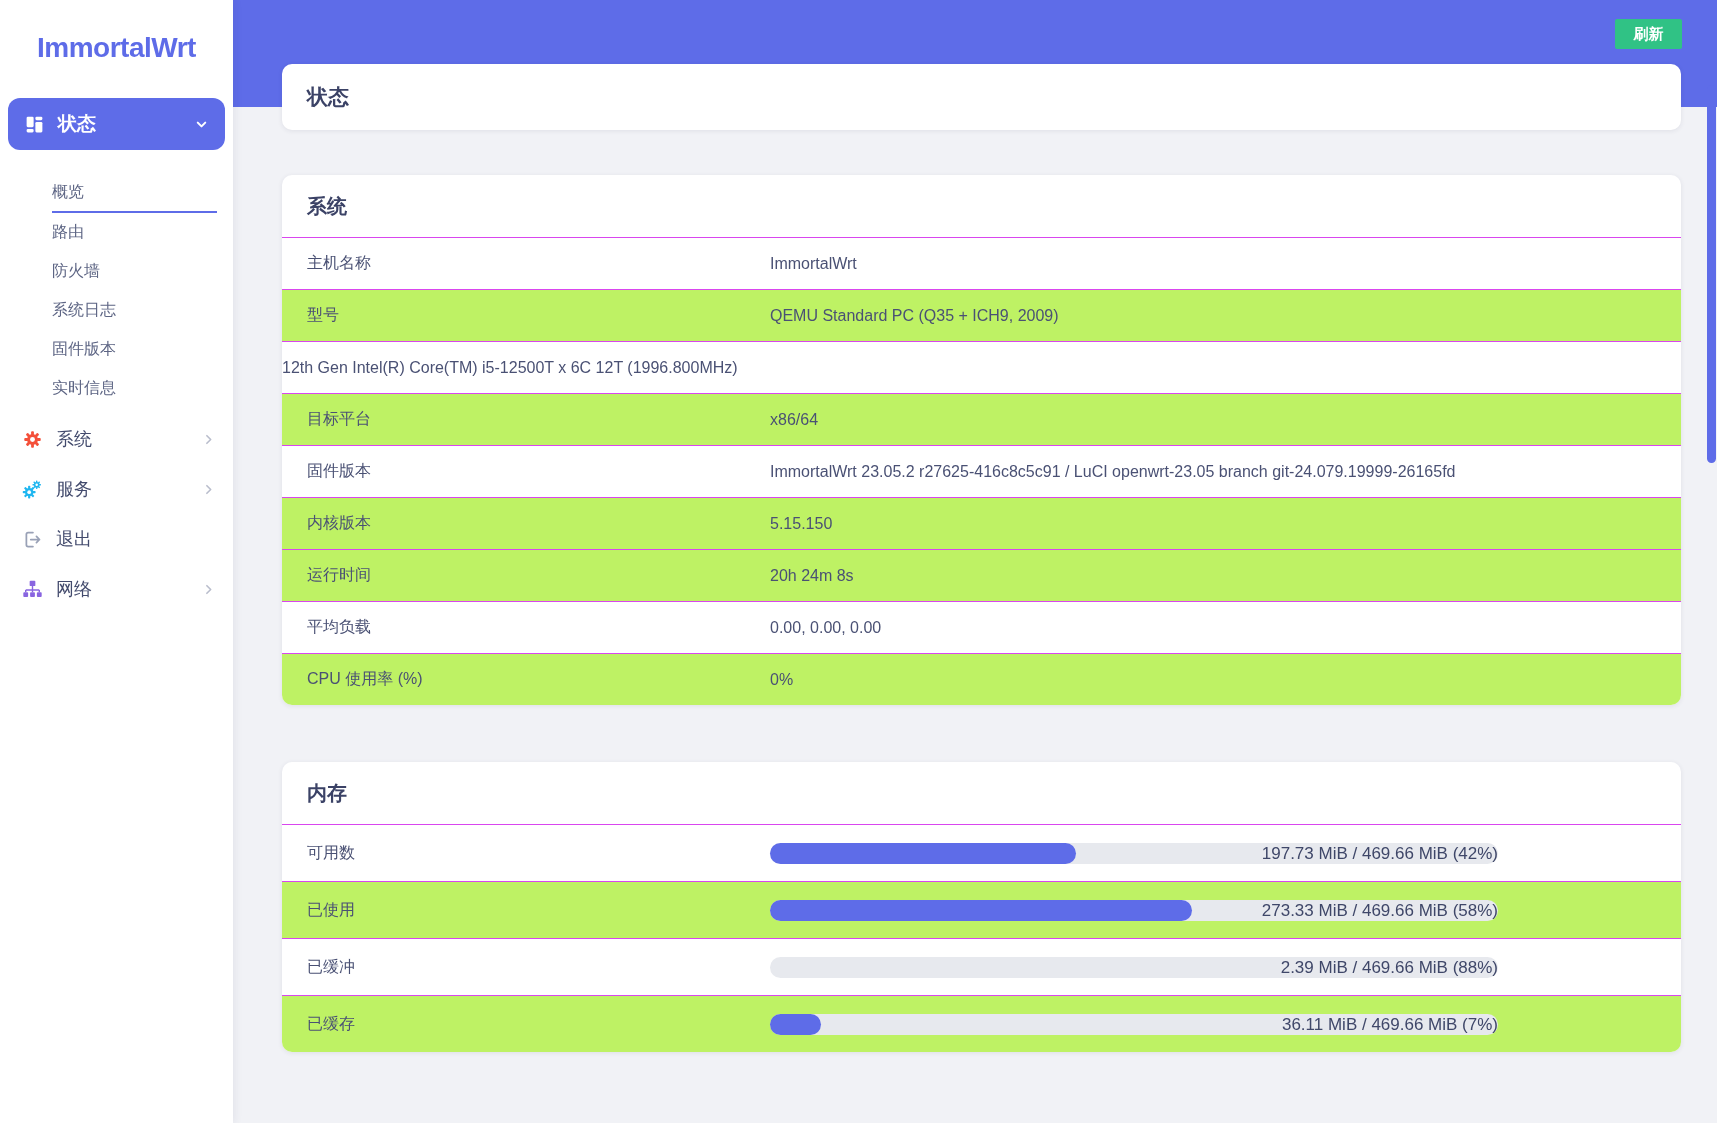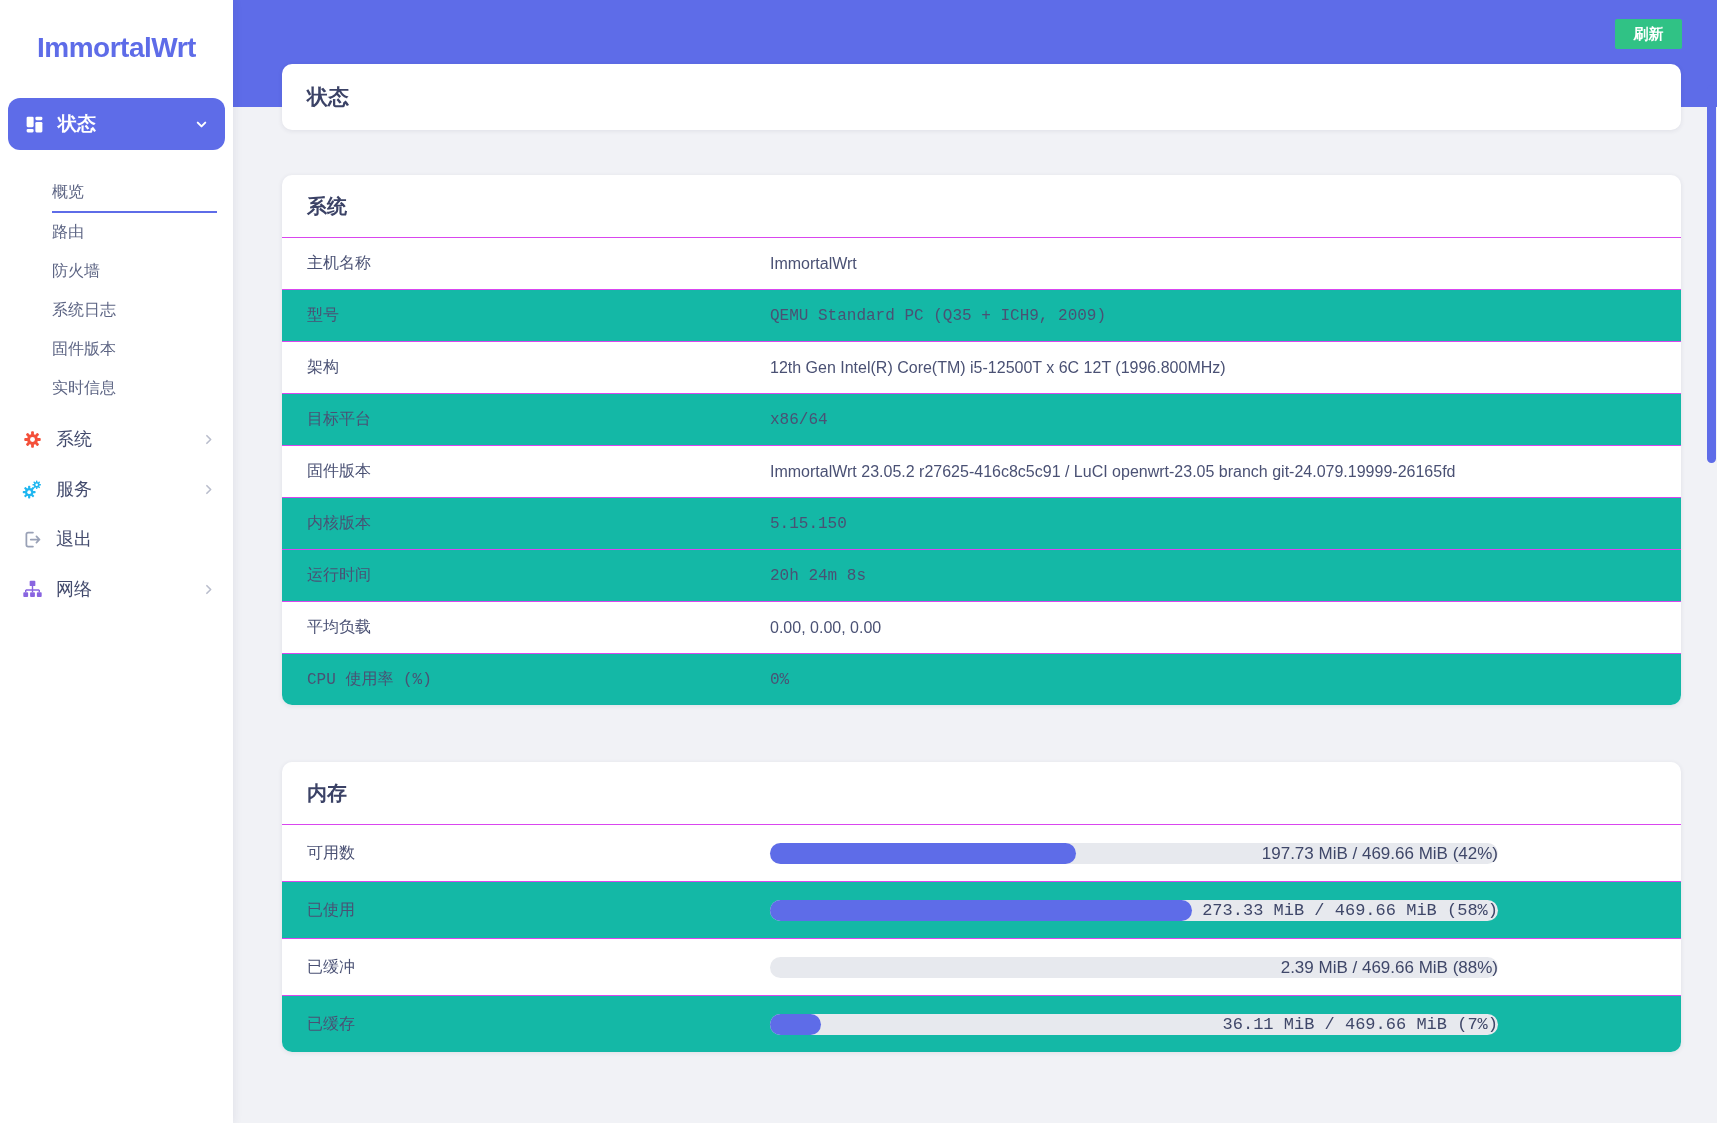--- a/index.html
+++ b/index.html
@@ -57,21 +57,21 @@
   }
   .section-card { margin-bottom:57px; overflow:hidden; }
   .card-header {
     height:62px; display:flex; align-items:center; padding-left:25px;
     font-size:20px; font-weight:700; color:#3b4266;
   }
   .t-row {
     display:flex; align-items:center; height:52px;
     border-top:1px solid #d946ef; font-size:16px; color:#4a5174;
   }
-  .t-row.alt { background:#14b8a6;font-family:Liberation Mono, monospace; }
+  .t-row.alt { background:#bef264; }
   .t-label { width:488px; padding-left:25px; flex:none; }
   .t-value { flex:1; padding-right:25px; white-space:nowrap; }
   .m-row { height:57px; }
   
   .bar {
     position:relative; width:728px; height:21px;
     background:#e7e9ee; border-radius:11px;
   }
   .bar-fill {
     position:absolute; left:0; top:0; bottom:0; width:0;
@@ -231,21 +231,20 @@
 
       <div class="t-row">
         <div class="t-label">主机名称</div>
         <div class="t-value">ImmortalWrt</div>
       </div>
       <div class="t-row alt">
         <div class="t-label">型号</div>
         <div class="t-value">QEMU Standard PC (Q35 + ICH9, 2009)</div>
       </div>
       <div class="t-row">
-        <div class="t-label">架构</div>
         <div class="t-value">12th Gen Intel(R) Core(TM) i5-12500T x 6C 12T (1996.800MHz)</div>
       </div>
       <div class="t-row alt">
         <div class="t-label">目标平台</div>
         <div class="t-value">x86/64</div>
       </div>
       <div class="t-row">
         <div class="t-label">固件版本</div>
         <div class="t-value">ImmortalWrt 23.05.2 r27625-416c8c5c91 / LuCI openwrt-23.05 branch git-24.079.19999-26165fd</div>
       </div>

